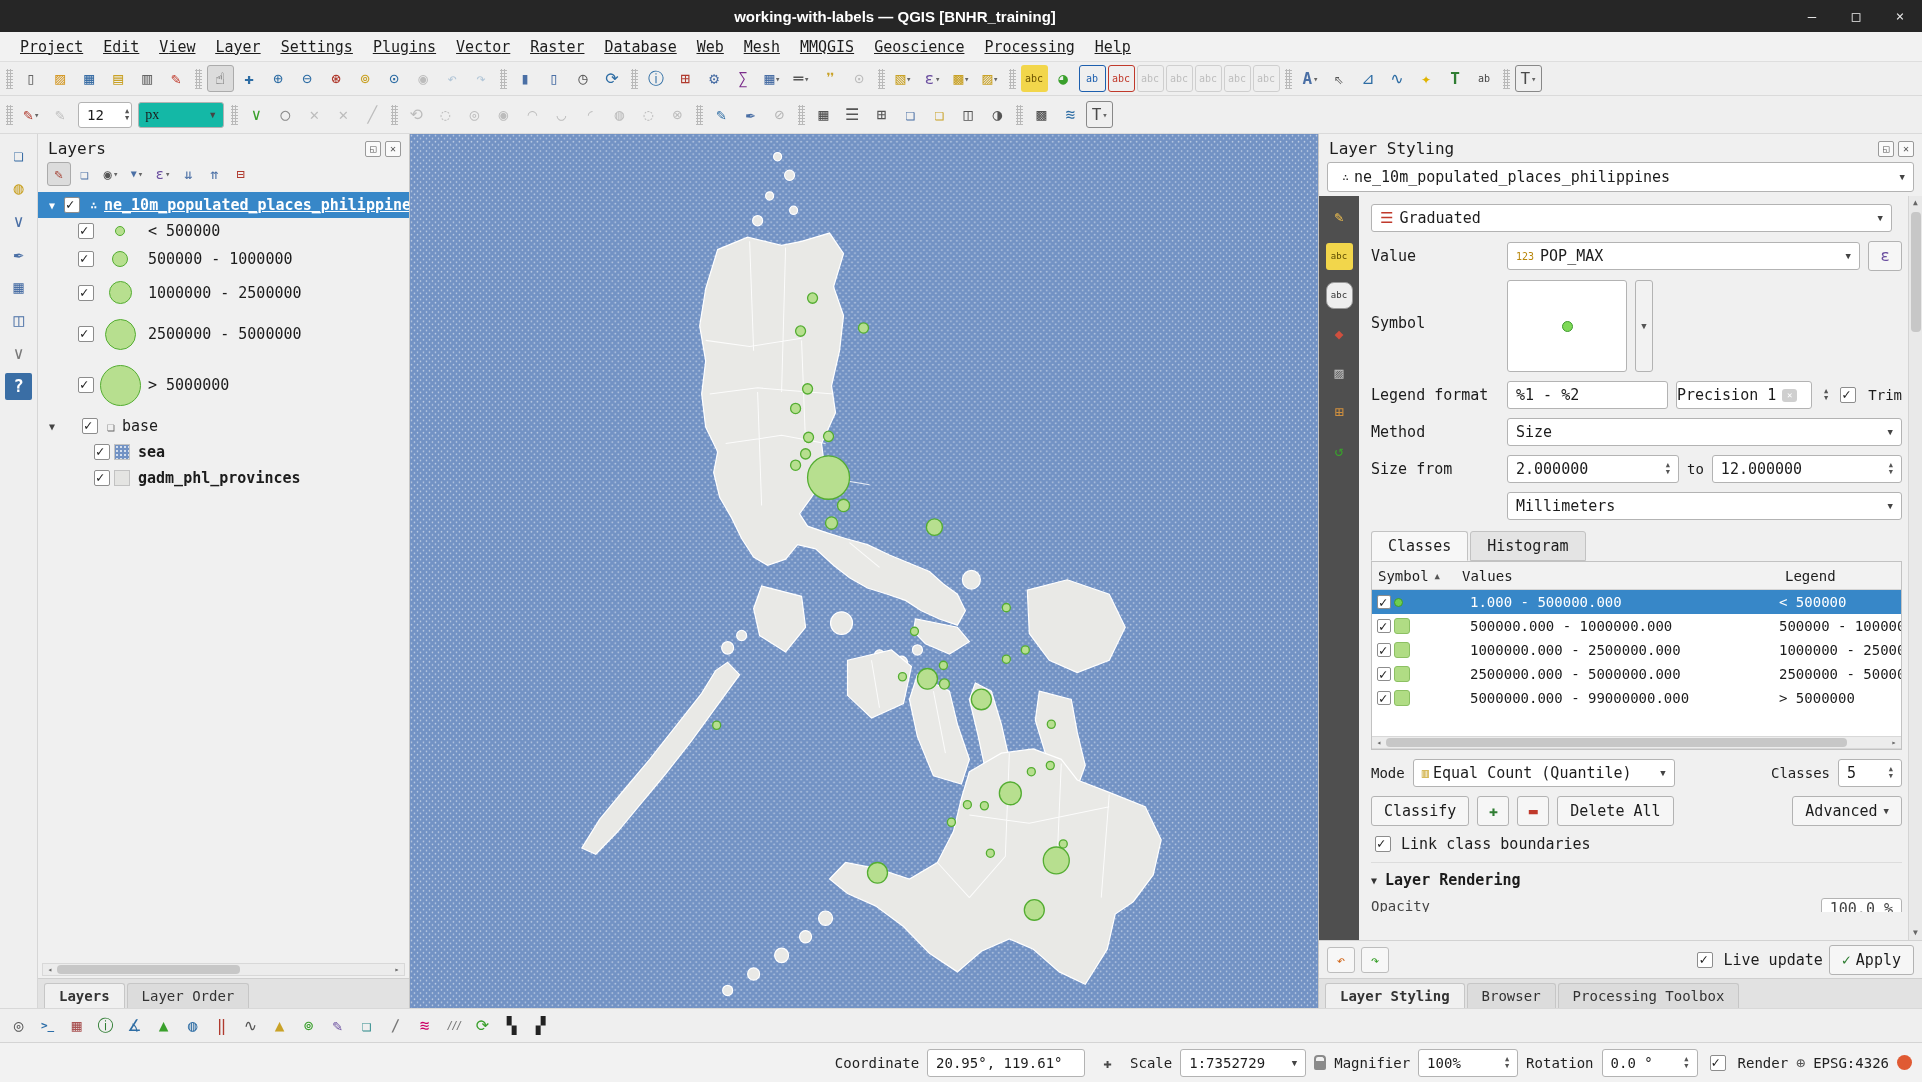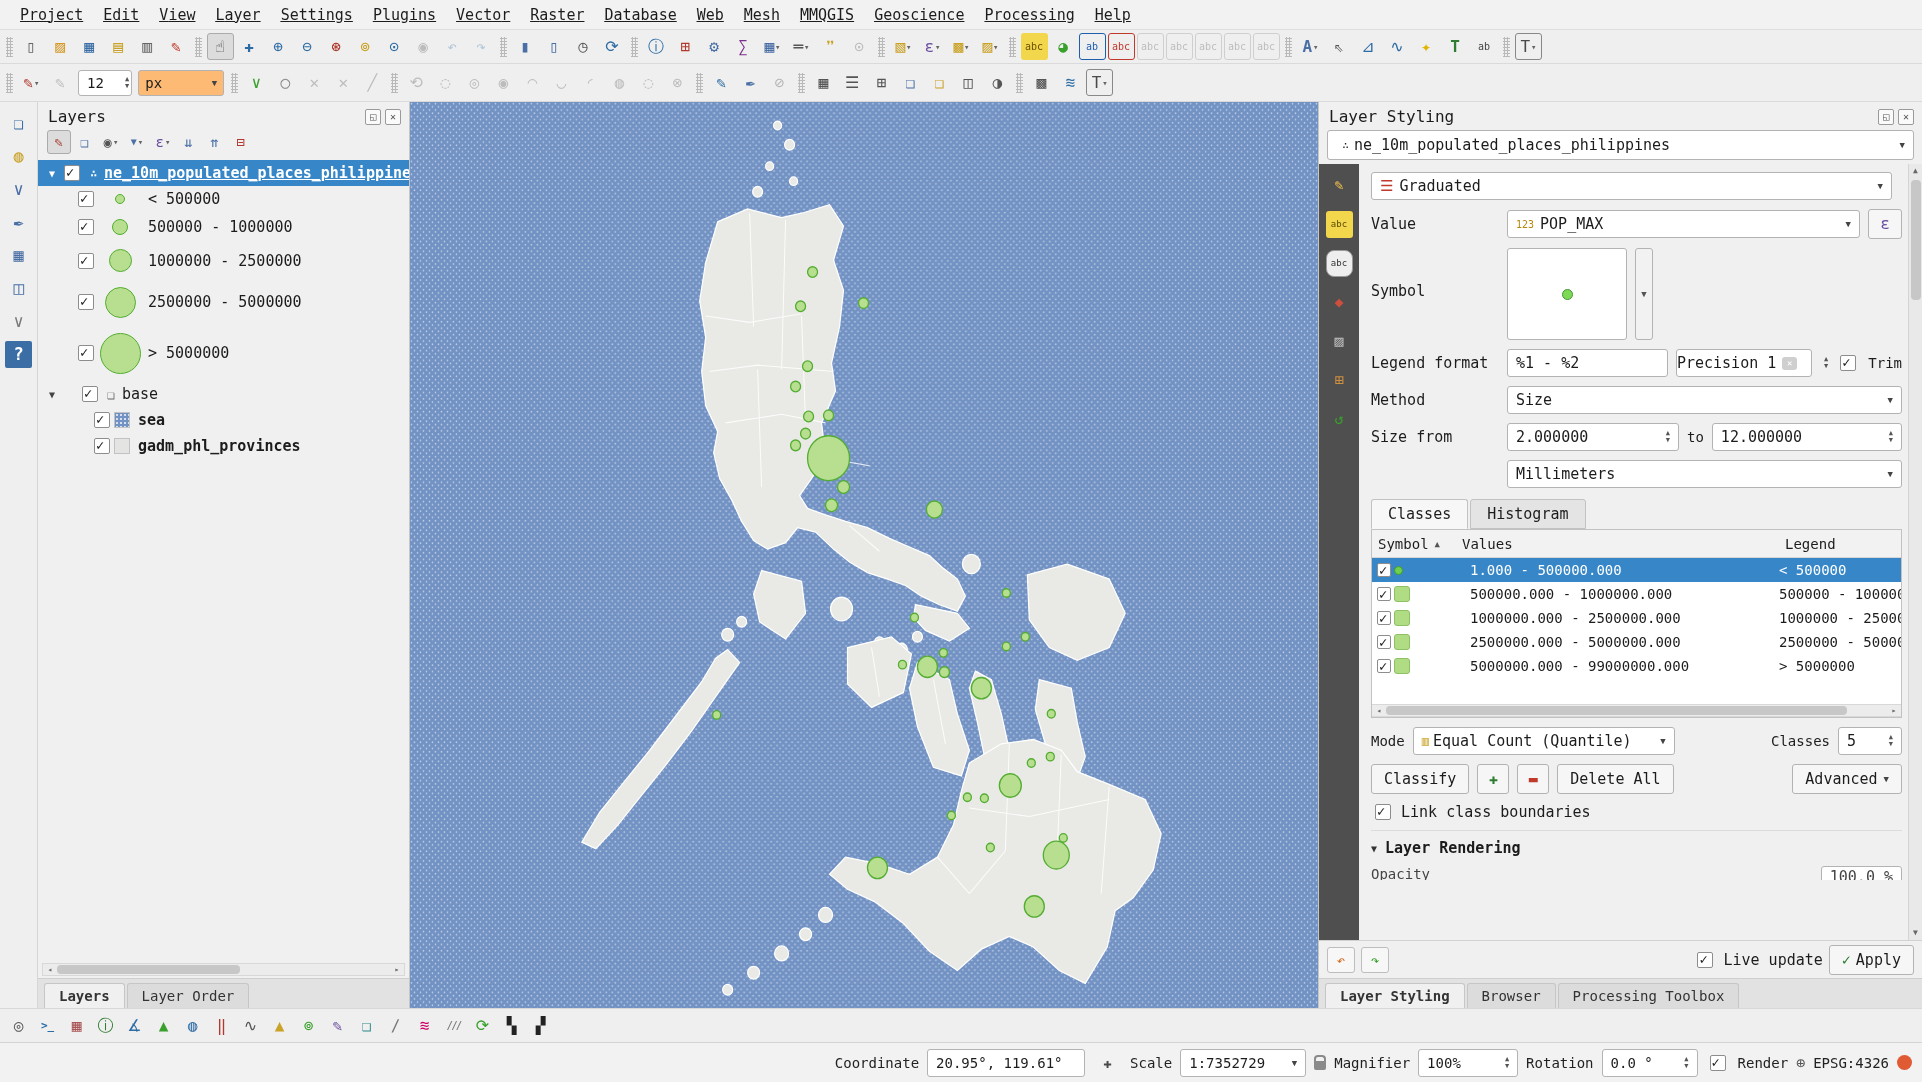--- a/index.html
+++ b/index.html
@@ -21,21 +21,21 @@
   .toolbar{background:#efefef;border-bottom:1px solid #dadada;display:flex;align-items:center;padding:0 2px;flex:none;}
   .tb1{height:34px;} .tb2{height:38px;}
   .handle{width:7px;height:20px;margin:0 4px;background-image:radial-gradient(#b9b9b9 1px,transparent 1.1px);background-size:3px 3px;flex:none;}
   .tbi{min-width:27px;height:27px;display:inline-flex;align-items:center;justify-content:center;border-radius:3px;font-size:16px;color:#4a4a4a;flex:none;margin:0 1px;position:relative;}
   .tbi .g{line-height:1;}
   .tbi .dd{font-size:9px;color:#666;margin-left:1px;}
   .tbgroup{display:flex;align-items:center;}
   .spinbox{display:flex;align-items:center;background:#fff;border:1px solid #b3b3b3;border-radius:3px;height:26px;padding:0 2px 0 8px;margin:0 3px;}
   .spinbox .val{min-width:34px;}
   .spincol{display:flex;flex-direction:column;font-size:7px;color:#555;line-height:1;margin-left:4px;}
-  .combo{display:flex;align-items:center;background:#fdba74;border:1px solid #b3b3b3;border-radius:3px;height:26px;padding:0 6px;margin:0 3px;}
+  .combo{display:flex;align-items:center;background:#14b8a6;border:1px solid #b3b3b3;border-radius:3px;height:26px;padding:0 6px;margin:0 3px;font-family:Liberation Serif, serif;}
   .combo .dd{margin-left:auto;padding-left:8px;font-size:9px;color:#444;}
 
   
   .main{flex:1;display:flex;min-height:0;}
 
   
   .vtools{width:38px;background:#efefef;border-right:1px solid #d6d6d6;display:flex;flex-direction:column;align-items:center;padding-top:8px;gap:6px;flex:none;}
   .vtools .tbi{font-size:17px;}
 
   
@@ -142,20 +142,26 @@
   .lockicon{width:12px;height:9px;background:#8a8a8a;border-radius:2px;position:relative;margin-top:5px;}
   .lockicon::before{content:"";position:absolute;width:8px;height:7px;border:2px solid #8a8a8a;border-bottom:none;border-radius:4px 4px 0 0;left:0px;top:-6px;}
   .statusbar .right{margin-left:auto;display:flex;align-items:center;gap:8px;}
   .balloon{width:15px;height:15px;border-radius:50%;background:#e05a33;}
 </style>
 </head>
 <body>
 
 <div id="app">
 
+  <div class="titlebar">
+    <div class="title">working-with-labels — QGIS [BNHR_training]</div>
+    <div class="winbtn">–</div>
+    <div class="winbtn">□</div>
+    <div class="winbtn">×</div>
+  </div>
 
   <div class="menubar">
 
       <span class="mitem"><span></span><span class="mn">P</span><span>roject</span></span>
 
       <span class="mitem"><span></span><span class="mn">E</span><span>dit</span></span>
 
       <span class="mitem"><span></span><span class="mn">V</span><span>iew</span></span>
 
       <span class="mitem"><span></span><span class="mn">L</span><span>ayer</span></span>

